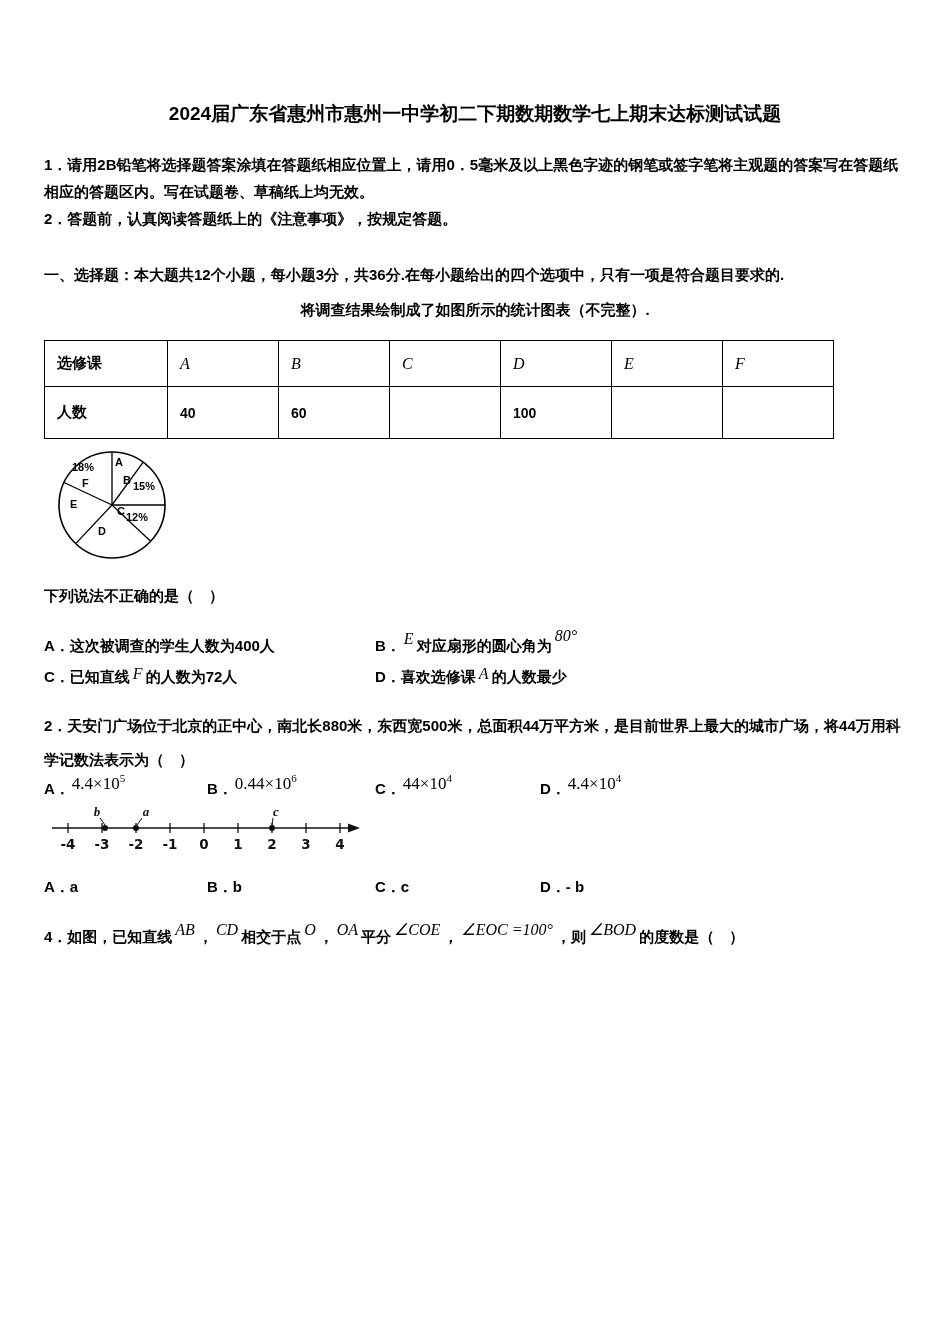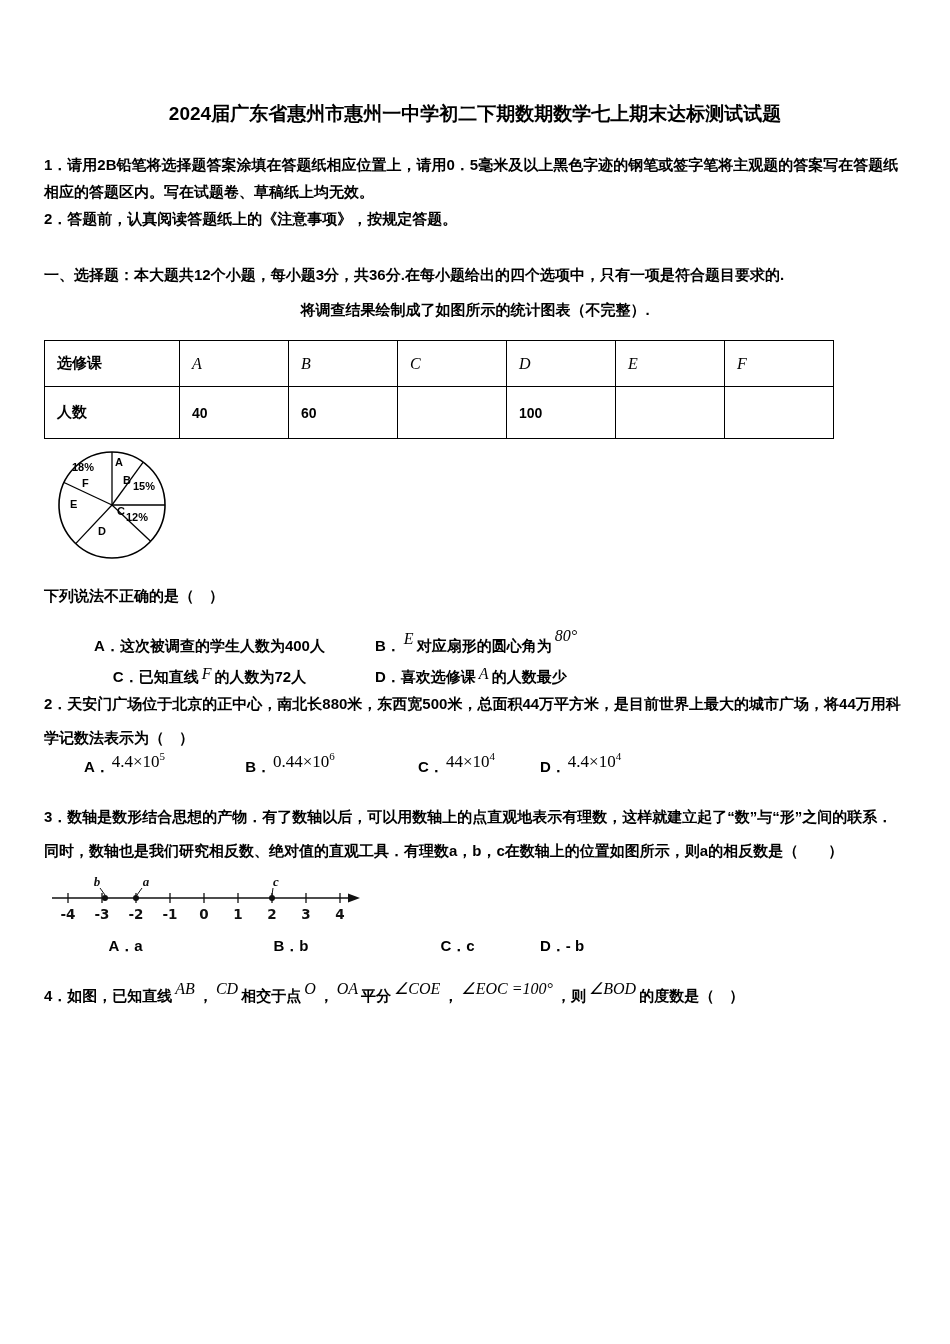--- a/index.html
+++ b/index.html
@@ -16,36 +16,36 @@
   .q1-l1{margin-top:14px;}
   .q1-l2{margin-top:6px;text-align:center;}
   .math{font-family:"Liberation Serif",serif;font-style:italic;font-weight:500;font-size:16px;}
   .mraised{position:relative;top:-7px;display:inline-block;padding:0 3px;}
   .mraised-sm{position:relative;top:-3px;display:inline-block;padding:0 3px;}
   .mraised-hi{position:relative;top:-10px;display:inline-block;padding:0 3px;}
   .formula{font-family:"Liberation Serif",serif;font-weight:500;font-size:17px;font-style:normal;}
   .fraised{position:relative;top:-5px;display:inline-block;padding:0 2px;}
   .exp{font-size:11px;}
   .stat-table{border-collapse:collapse;table-layout:fixed;width:790px;margin:14px 0 0 0;}
-  .stat-table td{border:1.6px solid #000;padding:0 12px 0 12px;vertical-align:middle;}
+  .stat-table td{border:1.6px solid #000;padding:0 0 0 12px;vertical-align:middle;}
   .stat-table tr.r1 td{height:45px;}
   .stat-table tr.r2 td{height:51px;}
   .stat-table td.th-cell{font-weight:700;font-size:15px;width:110px;}
   .stat-table td.course-cell{font-family:"Liberation Serif",serif;font-style:italic;font-weight:500;font-size:16px;}
   .stat-table td.count-cell{font-weight:700;font-size:14px;}
   .pie-svg{display:block;margin:8px 0 0 10px;}
   .pie-label{font-family:"Liberation Sans",sans-serif;font-size:11px;font-weight:600;fill:#000;}
   .q1-stem{margin-top:14px;}
-  .opt-row{display:flex;align-items:baseline;font-size:15px;font-weight:600;text-align:center;}
+  .opt-row{display:flex;align-items:baseline;font-size:15px;font-weight:600;}
   .q1-optrow1{margin-top:24px;}
   .q1-optrow2{margin-top:12px;}
-  .q2-para{}
+  .q2-para{margin-top:22px;}
   .q2-optrow{}
   .q3-para{margin-top:24px;}
-  .q3-optrow{margin-top:13px;font-weight:700;}
+  .q3-optrow{margin-top:24px;font-weight:700;}
   .q4-line{margin-top:22px;}
   .w331{width:331px;flex:none;}
   .w163{width:163px;flex:none;}
   .w168{width:168px;flex:none;}
   .w165{width:165px;flex:none;}
   .numline-svg{display:block;margin:8px 0 0 6px;}
   .nl-num{font-family:"DejaVu Sans",sans-serif;font-size:13.5px;font-weight:600;fill:#111;}
   .nl-pt{font-family:"Liberation Serif",serif;font-style:italic;font-size:13px;font-weight:600;fill:#111;}
 </style>
 </head>
@@ -125,21 +125,20 @@
     <p class="qline q2-para">2．天安门广场位于北京的正中心，南北长880米，东西宽500米，总面积44万平方米，是目前世界上最大的城市广场，将44万用科学记数法表示为（　）</p>
     <div class="opt-row q2-optrow">
       <span class="w163"><span>A．</span><span class="formula fraised"><span>4.4×10</span><sup class="exp">5</sup></span></span>
       <span class="w168"><span>B．</span><span class="formula fraised"><span>0.44×10</span><sup class="exp">6</sup></span></span>
       <span class="w165"><span>C．</span><span class="formula fraised"><span>44×10</span><sup class="exp">4</sup></span></span>
       <span><span>D．</span><span class="formula fraised"><span>4.4×10</span><sup class="exp">4</sup></span></span>
     </div>
   </div>
 
   <div class="question">
-    <p class="qline q3-para">3．数轴是数形结合思想的产物．有了数轴以后，可以用数轴上的点直观地表示有理数，这样就建立起了“数”与“形”之间的联系．同时，数轴也是我们研究相反数、绝对值的直观工具．有理数a，b，c在数轴上的位置如图所示，则a的相反数是（　　）</p>
 
     <svg class="numline-svg" width="316" height="48" viewBox="0 0 316 48">
       <line x1="2" y1="22" x2="301" y2="22" stroke="#111" stroke-width="1.5"></line>
       <path d="M310,22 L298,17.5 L298,26.5 Z" fill="#111"></path>
       <g stroke="#111" stroke-width="1.3">
         <line x1="18" y1="17" x2="18" y2="27"></line>
         <line x1="52" y1="17" x2="52" y2="27"></line>
         <line x1="86" y1="17" x2="86" y2="27"></line>
         <line x1="120" y1="17" x2="120" y2="27"></line>
         <line x1="154" y1="17" x2="154" y2="27"></line>

